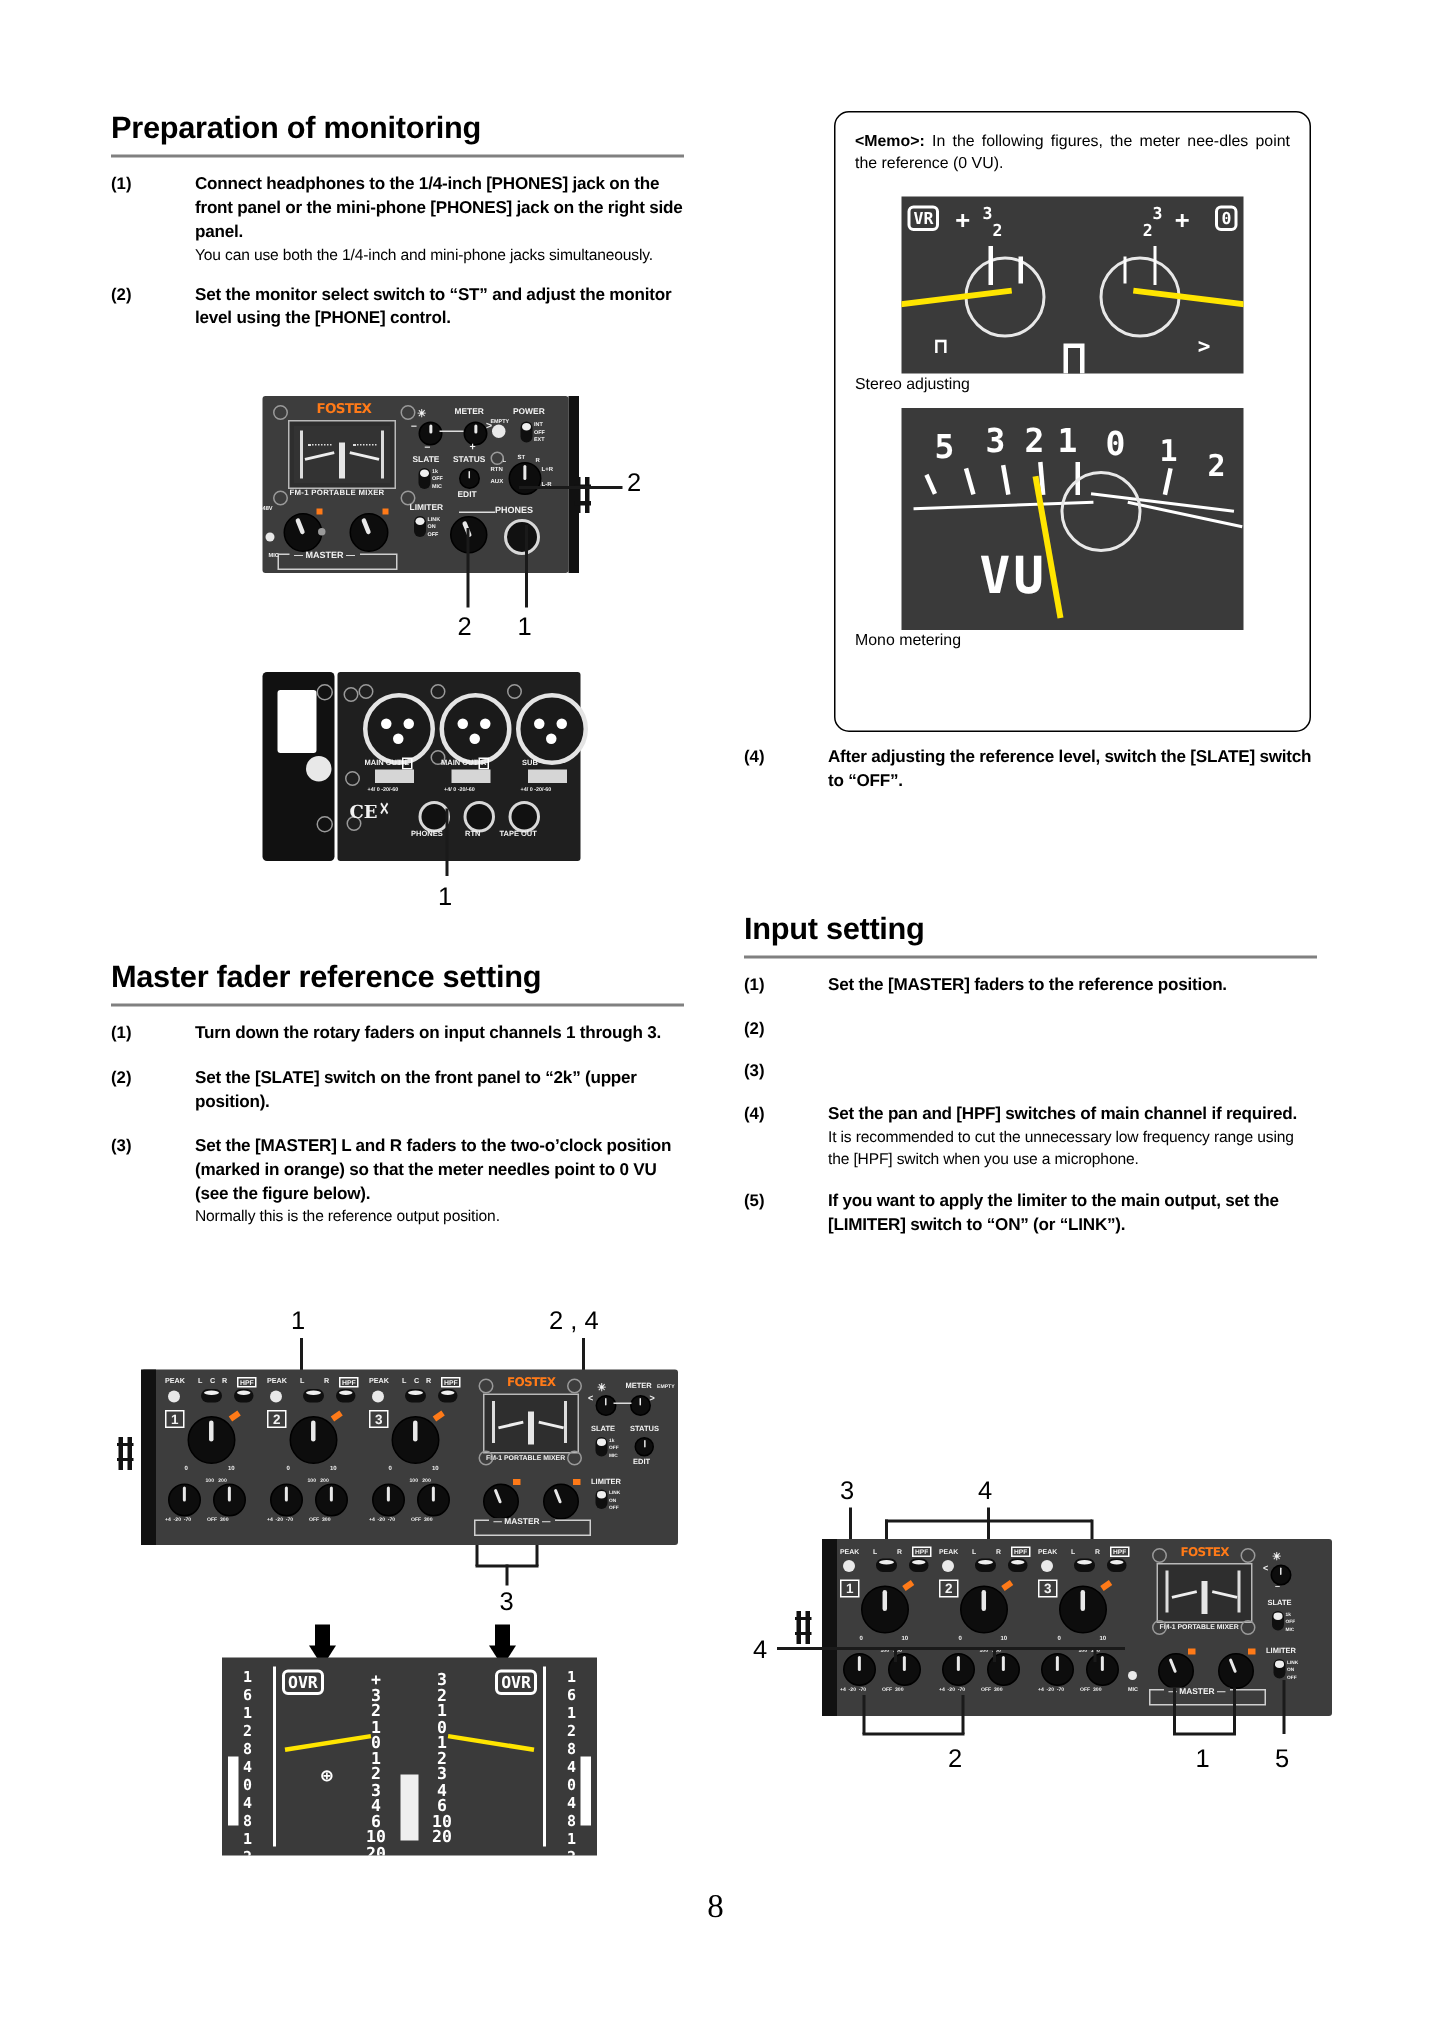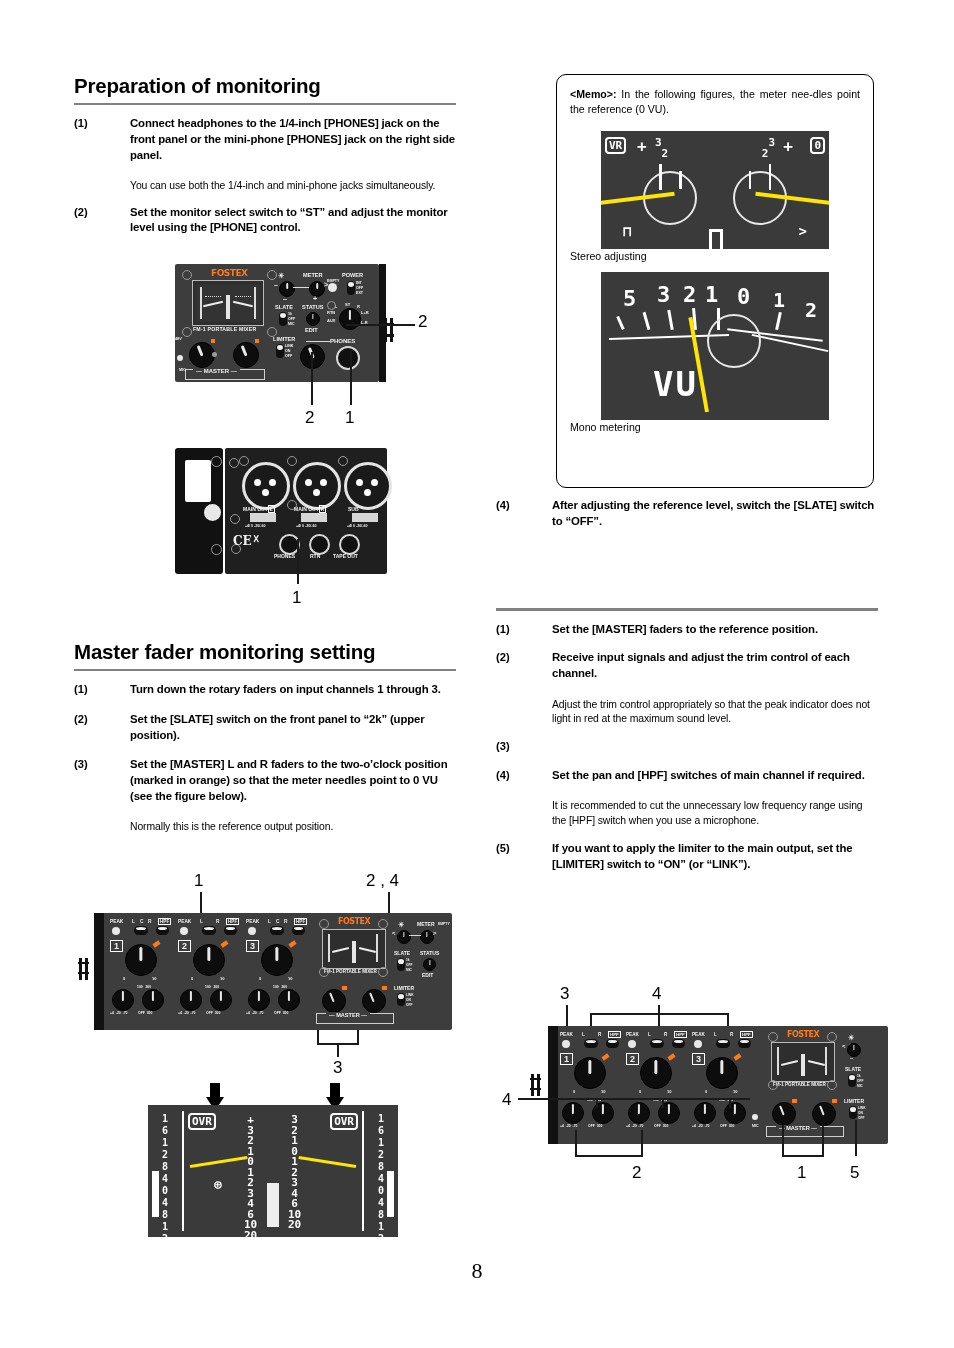--- a/index.html
+++ b/index.html
@@ -18,21 +18,21 @@
     font-size:20.5px;font-weight:bold;letter-spacing:-.2px;
     margin:0 0 5px 0;line-height:1.15;
   }
   .rule{height:2.5px;background:#808080;margin:0 0 11px 0;}
 
   
   .step{display:flex;margin-bottom:11px;}
   .step .num{width:56px;flex:0 0 56px;font-size:11.2px;font-weight:bold;line-height:1.38;}
   .step .body{flex:1;}
   .step .lead{font-size:11.4px;font-weight:bold;line-height:1.38;letter-spacing:-.15px;}
-  .step .sub{font-size:10.4px;font-weight:normal;line-height:1.37;letter-spacing:-.1px;margin-top:16px;}
+  .step .sub{font-size:10.4px;font-weight:normal;line-height:1.37;letter-spacing:-.1px;margin-top:1px;}
 
   
   .memo{
     position:absolute;left:556px;top:74px;width:318px;height:414px;
     border:1.2px solid #000;border-radius:10px;box-sizing:border-box;
     padding:12px 13px 0 13px;
   }
   .memo p{margin:0;font-size:10.6px;line-height:1.42;text-align:justify;}
   .memo p b{font-weight:bold;}
   .fig-cap{text-align:center;font-size:10.2px;margin:4px 0 0 0;}
@@ -259,21 +259,21 @@
       <div class="wt" style="position:absolute;left:49px;top:105px;font-size:5px;">PHONES</div>
       <div class="wt" style="position:absolute;left:85px;top:105px;font-size:5px;">RTN</div>
       <div class="wt" style="position:absolute;left:108px;top:105px;font-size:5px;">TAPE OUT</div>
     </div>
   </div>
 
   <div class="cline" style="left:297px;top:539px;width:1.6px;height:45px;"></div>
   <div class="cnum" style="left:292px;top:588px;">1</div>
 
   <div style="position:absolute;left:74px;top:640px;width:382px;">
-    <h2 class="sec">Master fader monitoring setting</h2>
+    <h2 class="sec">Master fader reference setting</h2>
     <div class="rule"></div>
 
     <div class="step" style="margin-bottom:14px;">
       <div class="num">(1)</div>
       <div class="body">
           <div class="lead">Turn down the rotary faders on input channels 1 through 3.</div>
         </div>
     </div>
     <div class="step" style="margin-bottom:14px;">
       <div class="num">(2)</div>
@@ -503,34 +503,31 @@
   <div style="position:absolute;left:496px;top:498px;width:382px;">
     <div class="step">
       <div class="num">(4)</div>
       <div class="body">
           <div class="lead">After adjusting the reference level, switch the [SLATE] switch to “OFF”.</div>
         </div>
     </div>
   </div>
 
   <div style="position:absolute;left:496px;top:608px;width:382px;">
+    <h2 class="sec">Input setting</h2>
     <div class="rule"></div>
 
     <div class="step" style="margin-bottom:13px;">
       <div class="num">(1)</div>
       <div class="body">
           <div class="lead">Set the [MASTER] faders to the reference position.</div>
         </div>
     </div>
     <div class="step" style="margin-bottom:13px;">
       <div class="num">(2)</div>
-      <div class="body">
-        <div class="lead">Receive input signals and adjust the trim control of each channel.</div>
-        <div class="sub">Adjust the trim control appropriately so that the peak indicator does not light in red at the maximum sound level.</div>
-      </div>
     </div>
     <div class="step" style="margin-bottom:13px;">
       <div class="num">(3)</div>
     </div>
     <div class="step" style="margin-bottom:13px;">
       <div class="num">(4)</div>
       <div class="body">
         <div class="lead">Set the pan and [HPF] switches of main channel if required.</div>
         <div class="sub">It is recommended to cut the unnecessary low frequency range using the [HPF] switch when you use a microphone.</div>
       </div>

